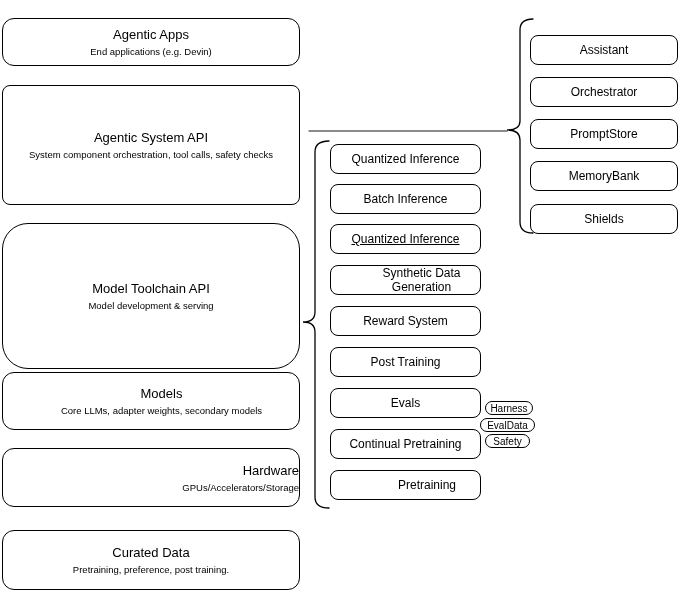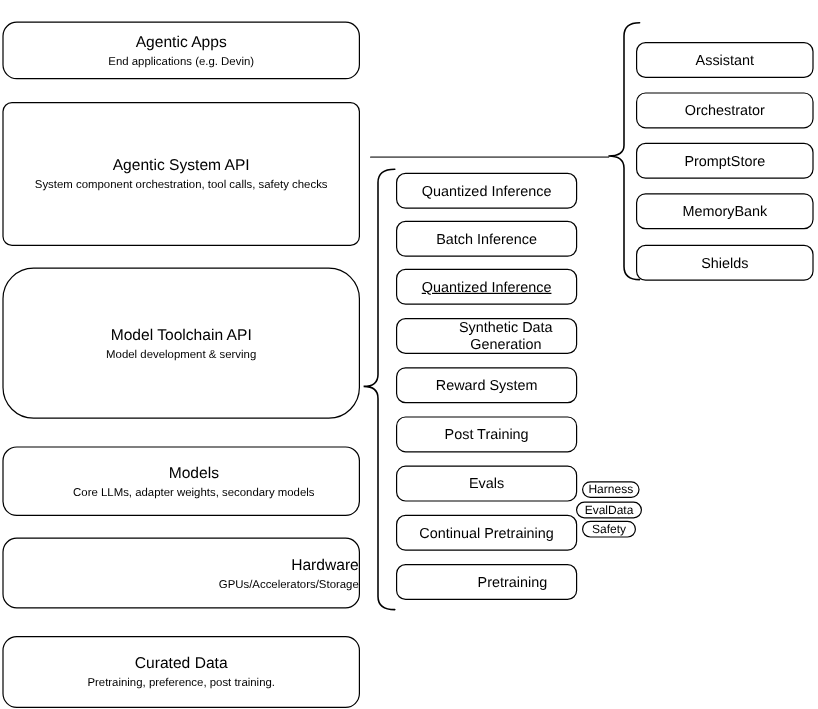--- a/index.html
+++ b/index.html
@@ -29,21 +29,21 @@
     align-items: center;
     text-align: center;
   }
   .node .title    { font-size: 13px; line-height: 15px; }
   .node .subtitle { font-size: 9.5px; line-height: 11px; margin-top: 4px; }
 
   
   .lb  { left: 2px; width: 298px; }
   .lb1 { top: 4px;   height: 48px;  border-radius: 12px; margin-top: 14px; }
   .lb2 { top: 85px;  height: 120px; border-radius: 8px; }
-  .lb3 { top: 223px; height: 126px; border-radius: 26px; }
+  .lb3 { top: 223px; height: 146px; border-radius: 26px; }
   .lb4 { top: 372px; height: 58px;  border-radius: 12px; padding-left: 21px; }
   .lb5 { top: 448px; height: 59px;  border-radius: 12px; align-items: flex-end; }
   .lb6 { top: 530px; height: 60px;  border-radius: 12px; }
 
   
   .mb  { left: 330px; width: 151px; height: 30px; border-radius: 8px; font-size: 12px; }
   .mb1 { top: 144px; } .mb2 { top: 184px; } .mb3 { top: 224px; text-decoration: underline; }
   .mb4 { top: 265px; padding-left: 32px; } .mb5 { top: 306px; } .mb6 { top: 347px; }
   .mb7 { top: 388px; } .mb8 { top: 429px; } .mb9 { top: 470px; padding-left: 43px; }
 

